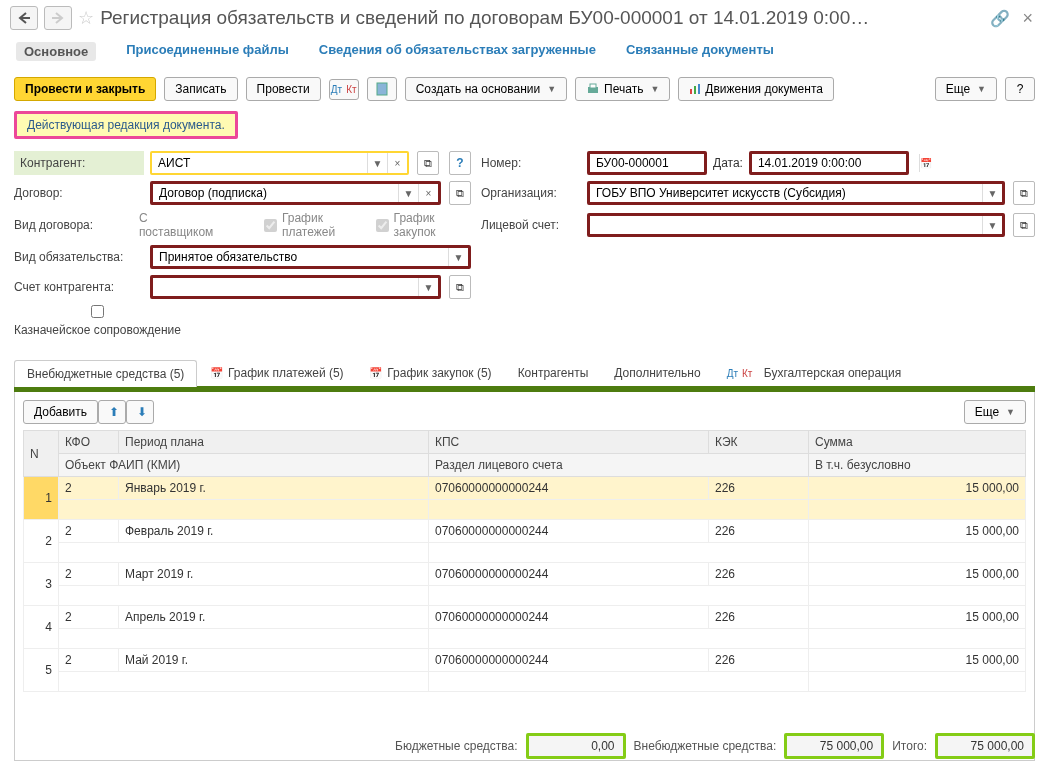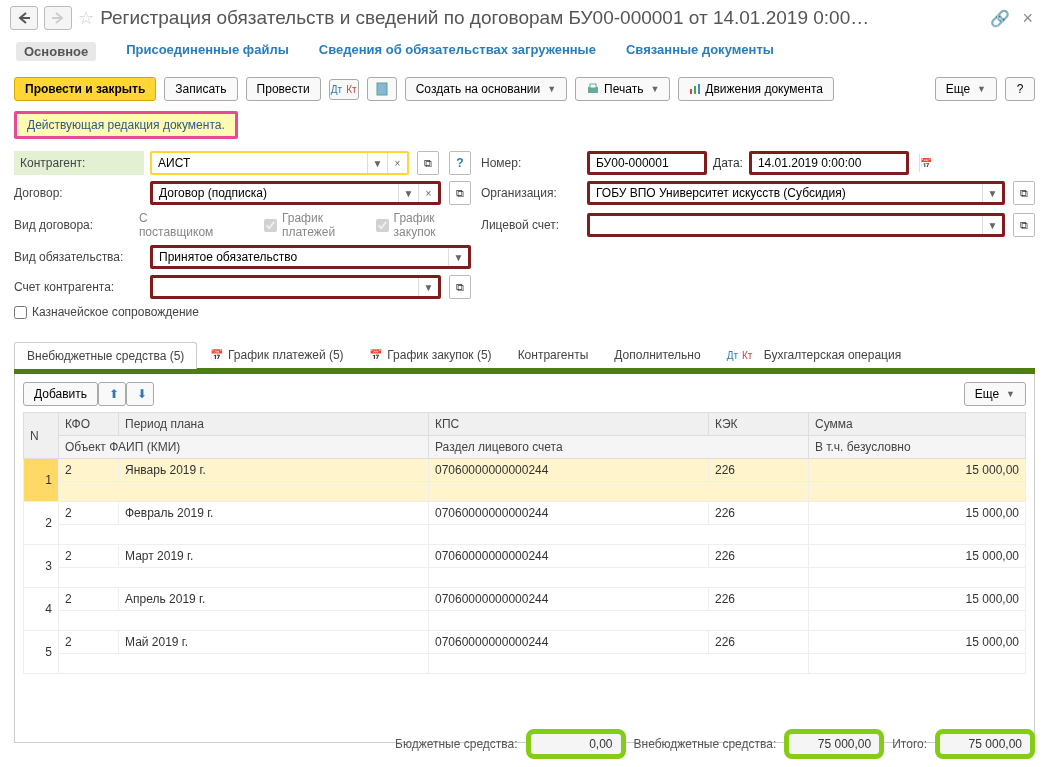--- a/index.html
+++ b/index.html
@@ -49,21 +49,21 @@
 .data-table tr.selected td.row-num { background: #ffd966; }
 .col-n { width: 35px; text-align: right; }
 .col-kfo { width: 60px; }
 .col-period { width: 310px; }
 .col-kps { width: 280px; }
 .col-kek { width: 100px; }
 .col-sum { text-align: right; }
 .subheader-row th { font-weight: normal; background: #f5f5f5; }
 .footer { position: absolute; bottom: 0; left: 0; right: 0; padding: 8px 14px; display: flex; justify-content: flex-end; gap: 8px; align-items: center; }
 .footer-label { color: #555; }
-.footer-value { border: 5px solid #84cc16; background: #f5f5f5; padding: 3px 8px; min-width: 100px; text-align: right; border-radius: 8px; }
+.footer-value { border: 3px solid #84cc16; background: #f5f5f5; padding: 3px 8px; min-width: 100px; text-align: right; border-radius: 2px; }
 .green-label-bg { background: #e4f0d4; padding: 4px 6px; height: 24px; display: flex; align-items: center; }
 svg { display: block; }
 </style>
 </head>
 <body>
 
 <div class="window">
   <div class="titlebar">
     <div class="nav-btn">
       <svg width="14" height="12">
@@ -216,21 +216,21 @@
         <span class="form-label">Счет контрагента:</span>
         <div class="input-group" style="flex:1;">
           <input class="input-text" style="">
           <span class="input-btn">▼</span>
         </div>
         <span class="ext-btn">⧉</span>
       </div>
     </div>
 
     <div class="form-row">
-      <label class="checkbox-label" style="color:#444;">
+      <label class="checkbox-label" style="color:#444;flex-direction:column;">
         <input type="checkbox" style=""> 
           <span>Казначейское сопровождение</span>
       </label>
     </div>
   </div>
 
   <div class="tabs-row">
     <div class="tab active">
         <span>Внебюджетные средства (5)</span>
       </div>

